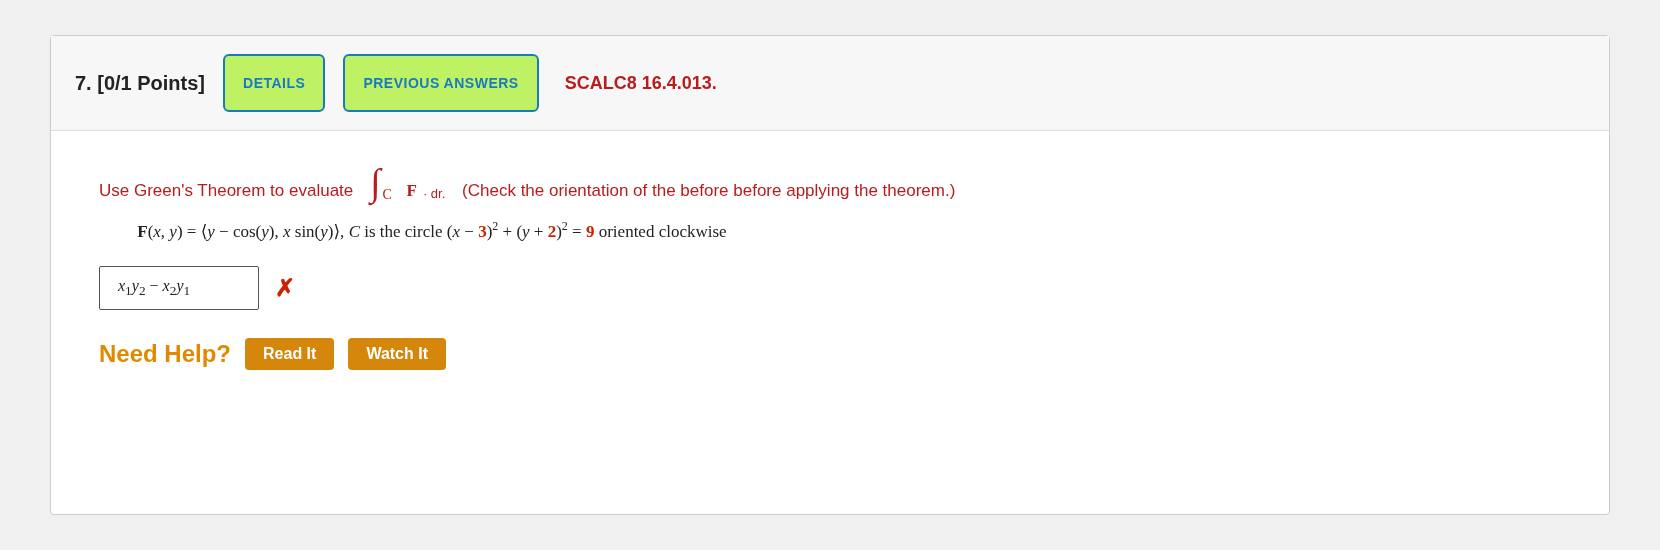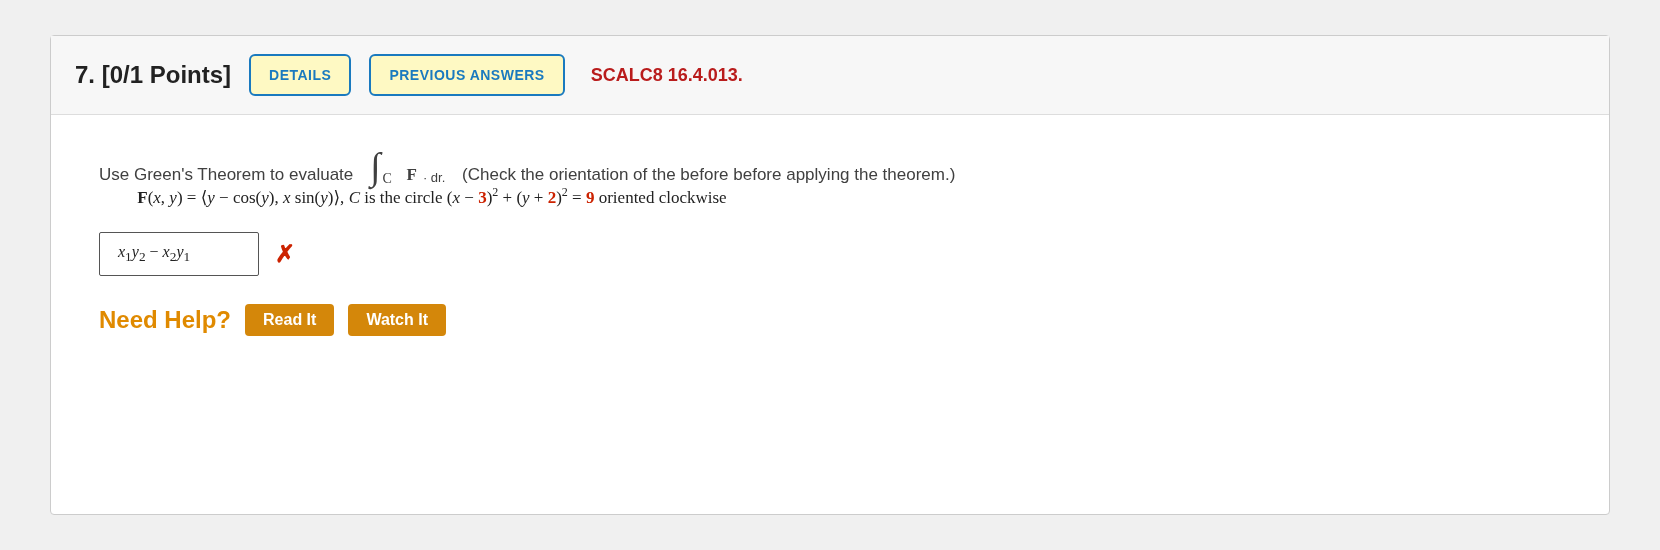--- a/index.html
+++ b/index.html
@@ -20,48 +20,49 @@
     }
     .question-header {
       display: flex;
       align-items: center;
       padding: 18px 24px;
       border-bottom: 1px solid #ddd;
       background: #f7f7f7;
       gap: 18px;
     }
     .question-number {
-      font-size: 24px;
+      font-size: 20px;
       font-weight: bold;
       color: #222;
       white-space: nowrap;
     }
     .btn-outline {
       border: 2px solid #1a7abf;
-      background: #fef9c3;
+      background: #bef264;
       color: #1a7abf;
       font-size: 14px;
       font-weight: bold;
-      padding: 11px 18px;
+      padding: 19px 18px;
       border-radius: 6px;
       cursor: pointer;
       letter-spacing: 0.5px;
     }
     .question-code {
       font-size: 18px;
       font-weight: bold;
       color: #b91c1c;
       margin-left: 8px;
     }
     .question-body {
       padding: 32px 48px 32px 48px;
     }
     .problem-statement {
       font-size: 17px;
-      color: #404040;
+      color: #b91c1c;
+      margin-bottom: 18px;
       display: flex;
       align-items: flex-end;
       gap: 6px;
       flex-wrap: wrap;
     }
     .integral-symbol {
       font-size: 38px;
       line-height: 1;
       font-family: 'Times New Roman', serif;
       position: relative;

